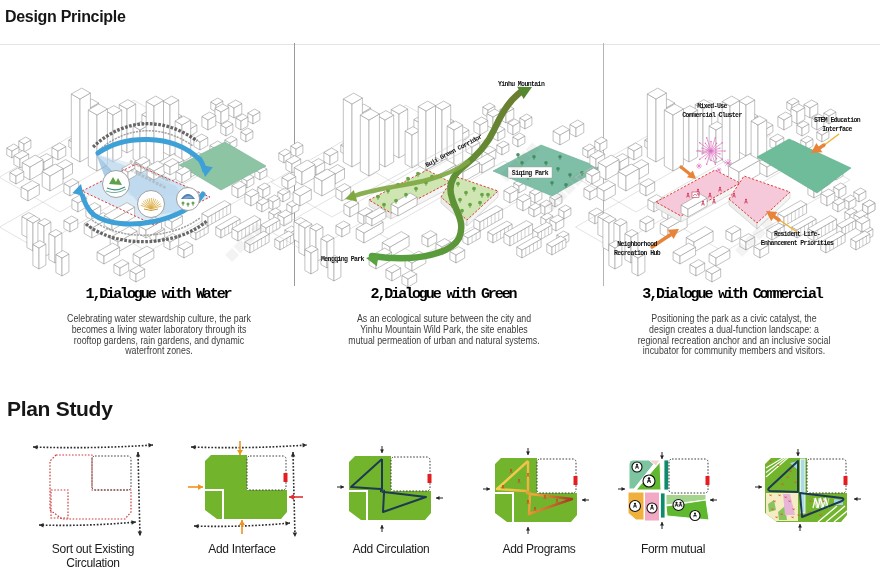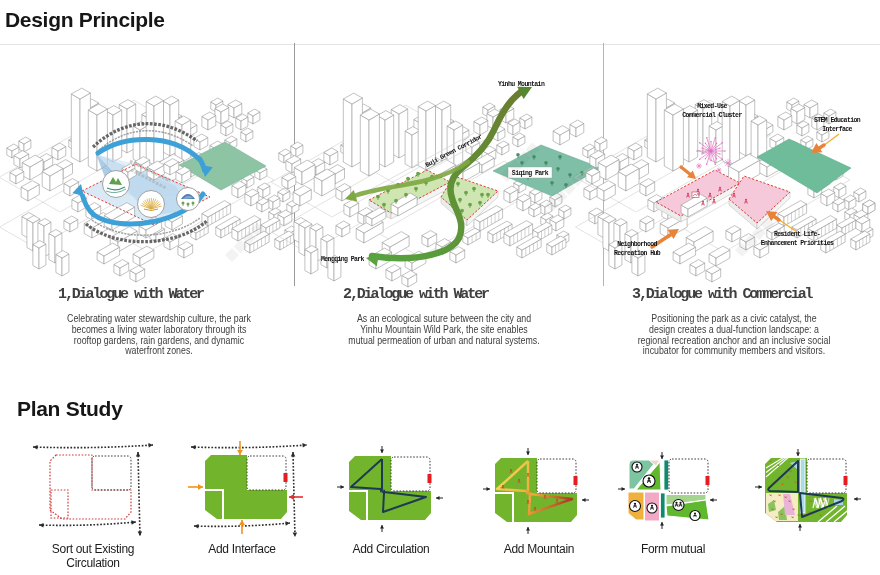--- a/index.html
+++ b/index.html
@@ -1,17 +1,17 @@
 <!DOCTYPE html>
 <html><head><meta charset="utf-8"><style>
 html,body{margin:0;padding:0;background:#fff;}
 body{width:880px;height:575px;position:relative;overflow:hidden;font-family:"Liberation Sans",sans-serif;}
 .abs{position:absolute;}
-.h1{font-size:21px;font-weight:bold;color:#161616;letter-spacing:-0.3px;}
-.mh{font-family:"Liberation Mono",monospace;font-weight:bold;font-size:15px;letter-spacing:-2.1px;color:#404040;white-space:nowrap;}
+.h1{font-size:16px;font-weight:bold;color:#161616;letter-spacing:-0.3px;}
+.mh{font-family:"Liberation Mono",monospace;font-weight:bold;font-size:15px;letter-spacing:-2.1px;color:#000000;white-space:nowrap;text-align:center;}
 .para{font-size:10px;color:#3d3d3d;line-height:10.8px;text-align:center;width:260px;transform:scaleX(0.88);transform-origin:50% 0;}
 .plab{font-size:12px;color:#1c1c1c;text-align:center;line-height:14px;white-space:nowrap;letter-spacing:-0.3px;}
 .ml{font-family:"Liberation Mono",monospace;font-weight:bold;font-size:6.5px;letter-spacing:-0.6px;fill:#111;}
 </style></head><body>
 <div class="abs h1" style="left:5px;top:8px;">Design Principle</div>
 <div class="abs" style="left:0px;top:44px;width:880px;height:1px;background:#e4e4e4;"></div>
 <div class="abs" style="left:294px;top:43px;width:1px;height:243px;background:#9a9a9a;"></div>
 <div class="abs" style="left:603px;top:43px;width:1px;height:243px;background:#b5b5b5;"></div>
 <svg class="abs" style="left:0;top:40px" width="880" height="250" viewBox="0 40 880 250">
 <polygon points="60.0,212.0 194.5,135.0 133.8,100.2 -0.8,177.2" fill="none" stroke="#cccccc" stroke-width="0.55" stroke-linejoin="round"></polygon>
@@ -1188,26 +1188,26 @@
       <rect x="36" y="0" width="10" height="10" fill="#666"></rect>
     </g>
     <g transform="translate(545,205) rotate(-45)" opacity="0.07">
       <rect x="0" y="0" width="10" height="10" fill="#666"></rect>
       <rect x="12" y="0" width="10" height="10" fill="#666"></rect>
       <rect x="24" y="0" width="10" height="10" fill="#666"></rect>
       <rect x="36" y="0" width="10" height="10" fill="#666"></rect>
     </g>
 </svg>
 <div class="abs mh" style="left:58px;top:286px;width:200px;">1,Dialogue with Water</div>
-<div class="abs mh" style="left:343px;top:286px;width:200px;">2,Dialogue with Water</div>
+<div class="abs mh" style="left:343px;top:286px;width:200px;">2,Dialogue with Green</div>
 <div class="abs mh" style="left:632px;top:286px;width:200px;">3,Dialogue with Commercial</div>
 <div class="abs para" style="left:29px;top:314px;">Celebrating water stewardship culture, the park<br>becomes a living water laboratory through its<br>rooftop gardens, rain gardens, and dynamic<br>waterfront zones.</div>
 <div class="abs para" style="left:314px;top:314px;">As an ecological suture between the city and<br>Yinhu Mountain Wild Park, the site enables<br>mutual permeation of urban and natural systems.</div>
 <div class="abs para" style="left:604px;top:314px;">Positioning the park as a civic catalyst, the<br>design creates a dual-function landscape: a<br>regional recreation anchor and an inclusive social<br>incubator for community members and visitors.</div>
-<div class="abs h1" style="left:17px;top:397px;font-size:21px;">Plan Study</div>
+<div class="abs h1" style="left:7px;top:397px;font-size:21px;">Plan Study</div>
 <svg class="abs" style="left:0;top:430px" width="880" height="145" viewBox="0 430 880 145">
 <path d="M33,447 Q93.0,449.0 153,445" fill="none" stroke="#2b2b2b" stroke-width="1.6" stroke-dasharray="1.7,1.7"></path>
     <polygon points="33.0,447.0 37.6,444.9 37.4,449.4" fill="#2b2b2b" stroke="none" stroke-width="0" stroke-linejoin="round"></polygon>
     <polygon points="153.0,445.0 148.7,447.5 148.4,443.1" fill="#2b2b2b" stroke="none" stroke-width="0" stroke-linejoin="round"></polygon>
     <path d="M138,452 Q139.0,497.0 140,536" fill="none" stroke="#2b2b2b" stroke-width="1.6" stroke-dasharray="1.7,1.7"></path>
     <polygon points="138.0,452.0 140.3,456.4 135.9,456.5" fill="#2b2b2b" stroke="none" stroke-width="0" stroke-linejoin="round"></polygon>
     <polygon points="140.0,536.0 137.6,531.6 142.1,531.4" fill="#2b2b2b" stroke="none" stroke-width="0" stroke-linejoin="round"></polygon>
     <path d="M39,525 Q87.5,526.5 136,522" fill="none" stroke="#2b2b2b" stroke-width="1.6" stroke-dasharray="1.7,1.7"></path>
     <polygon points="39.0,525.0 43.6,522.9 43.4,527.4" fill="#2b2b2b" stroke="none" stroke-width="0" stroke-linejoin="round"></polygon>
     <polygon points="136.0,522.0 131.7,524.7 131.3,520.2" fill="#2b2b2b" stroke="none" stroke-width="0" stroke-linejoin="round"></polygon>
@@ -1386,13 +1386,13 @@
     <line x1="755.0" y1="487.0" x2="762.0" y2="487.0" stroke="#222" stroke-width="1"></line>
     <polygon points="762.0,487.0 758.5,489.0 758.5,485.0" fill="#222" stroke="none" stroke-width="0" stroke-linejoin="round"></polygon>
     <line x1="861.0" y1="499.0" x2="854.0" y2="499.0" stroke="#222" stroke-width="1"></line>
     <polygon points="854.0,499.0 857.5,497.0 857.5,501.0" fill="#222" stroke="none" stroke-width="0" stroke-linejoin="round"></polygon>
     <line x1="800.0" y1="531.0" x2="800.0" y2="524.0" stroke="#222" stroke-width="1"></line>
     <polygon points="800.0,524.0 802.0,527.5 798.0,527.5" fill="#222" stroke="none" stroke-width="0" stroke-linejoin="round"></polygon>
 </svg>
 <div class="abs plab" style="left:23px;top:542px;width:140px;">Sort out Existing<br>Circulation</div>
 <div class="abs plab" style="left:172px;top:542px;width:140px;">Add Interface</div>
 <div class="abs plab" style="left:321px;top:542px;width:140px;text-align:center;">Add Circulation</div>
-<div class="abs plab" style="left:469px;top:542px;width:140px;">Add Mountain</div>
+<div class="abs plab" style="left:469px;top:542px;width:140px;">Add Programs</div>
 <div class="abs plab" style="left:603px;top:542px;width:140px;">Form mutual</div>
 </body></html>

